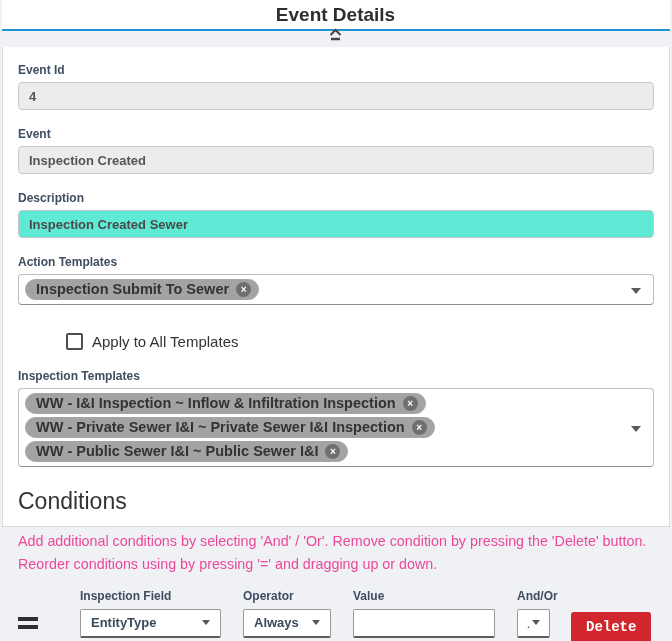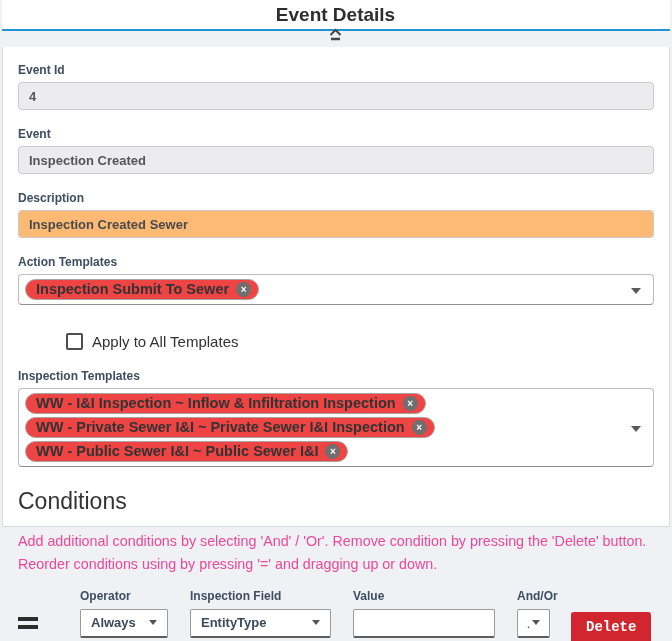--- a/index.html
+++ b/index.html
@@ -42,21 +42,21 @@
   .text-input {
     width: 100%;
     height: 28px;
     border: 1px solid #c9c9c9;
     border-radius: 4px;
     padding: 4px 10px;
     font-family: "Liberation Sans", sans-serif;
     font-size: 13px;
     font-weight: 700;
     color: #4a4a4a;
-    background: #fdba74;
+    background: #5eead4;
   }
   .text-input:disabled { background: #ececef; color: #555; }
   .multiselect {
     position: relative;
     width: 100%;
     border: 1px solid #bdbdbd;
     border-bottom-color: #8e8e8e;
     border-radius: 4px;
     padding: 4px 30px 4px 6px;
     display: flex;
@@ -74,21 +74,21 @@
     margin-top: -2px;
     width: 0; height: 0;
     border-left: 5px solid transparent;
     border-right: 5px solid transparent;
     border-top: 6px solid #5a5a5a;
   }
   .chip {
     display: inline-flex;
     align-items: center;
     gap: 7px;
-    background: #ef4444;
+    background: #a3a3a3;
     border: 1px solid #a5a5a5;
     border-radius: 12px;
     padding: 1px 7px 2px 10px;
     font-size: 14.5px;
     font-weight: 700;
     color: #333;
     white-space: nowrap;
   }
   .chip-x {
     width: 15px; height: 15px;
@@ -270,36 +270,36 @@
     <span>Add additional conditions by selecting 'And' / 'Or'. Remove condition by pressing the 'Delete' button.</span>
     <span>Reorder conditions using by pressing '=' and dragging up or down.</span>
   </p>
 
   <div class="condition-row">
     <span class="drag-handle">
         <i></i>
         <i></i>
       </span>
 
+    <div class="cond-field w-field">
+      <span class="cond-label">Inspection Field</span>
+      <div class="cond-select">
+        <span>EntityType</span>
+        <span class="mini-caret"></span>
+      </div>
+    </div>
+
     <div class="cond-field w-op">
       <span class="cond-label">Operator</span>
       <div class="cond-select">
         <span>Always</span>
         <span class="mini-caret"></span>
       </div>
     </div>
 
-    <div class="cond-field w-field">
-      <span class="cond-label">Inspection Field</span>
-      <div class="cond-select">
-        <span>EntityType</span>
-        <span class="mini-caret"></span>
-      </div>
-    </div>
-
     <div class="cond-field w-val">
       <span class="cond-label">Value</span>
       <input class="cond-input" type="text" value="" style="">
     </div>
 
     <div class="cond-field w-andor">
       <span class="cond-label">And/Or</span>
       <div class="cond-mini">
         <span class="mini-dot">.</span>
         <span class="mini-caret"></span>

